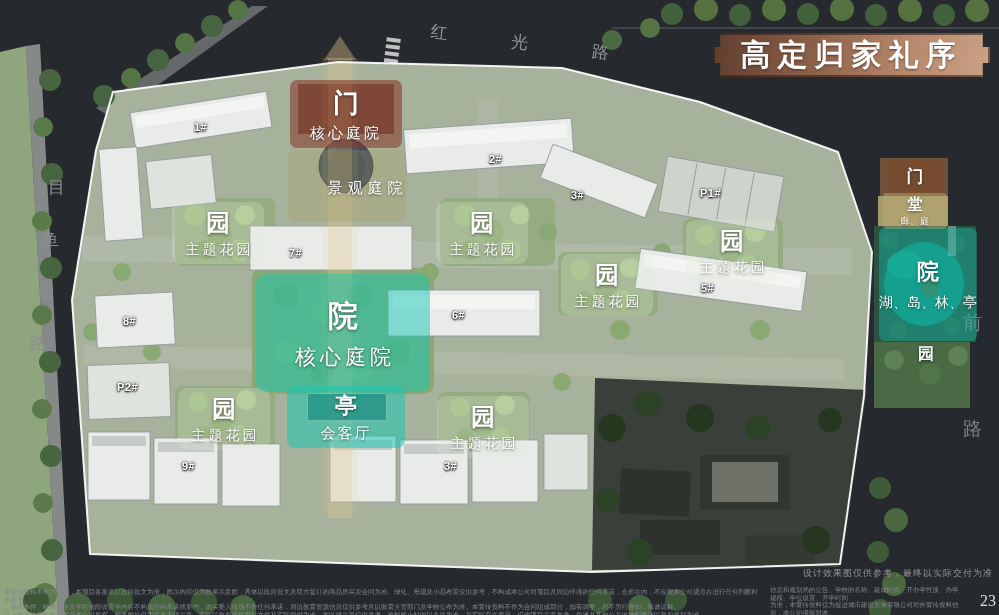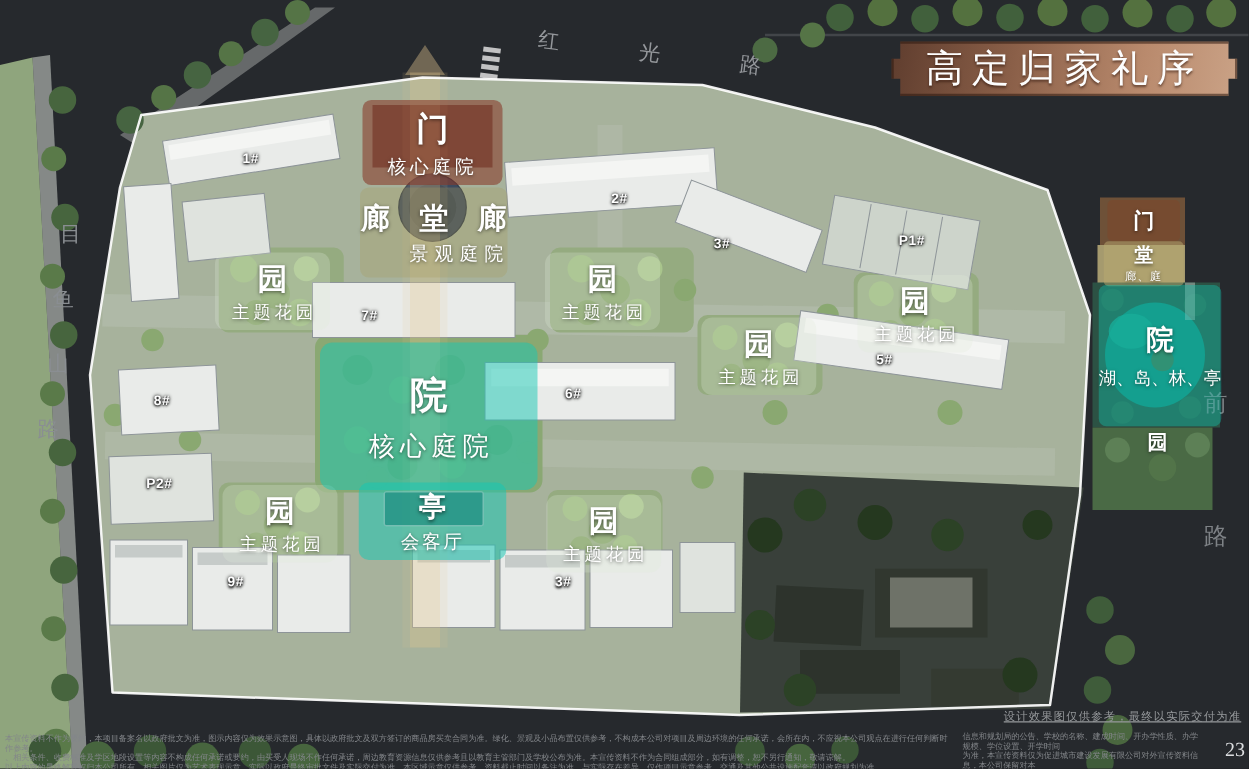--- a/index.html
+++ b/index.html
@@ -5,21 +5,21 @@
   html,body{margin:0;padding:0;background:#1d1f22;}
   .stage{position:relative;width:999px;height:615px;overflow:hidden;background:#26292d;
          font-family:"Liberation Serif","DejaVu Serif",serif;}
   .stage svg{position:absolute;left:0;top:0;}
   .abs{position:absolute;}
   
   .banner{left:713px;top:33px;width:277px;height:44px;display:flex;align-items:center;justify-content:center;
     background:linear-gradient(100deg,#5f3d2e 0%,#8a5f48 35%,#b98a6d 72%,#caa286 100%);
     box-shadow:inset 0 0 0 2px rgba(43,24,15,.55);
     clip-path:polygon(0 32%,2.6% 32%,2.6% 0,97.4% 0,97.4% 32%,100% 32%,100% 68%,97.4% 68%,97.4% 100%,2.6% 100%,2.6% 68%,0 68%);
-    color:#fdfdfd;font-size:30px;font-weight:normal;letter-spacing:7px;text-shadow:0 1px 2px rgba(40,16,8,.6);}
+    color:#fdfdfd;font-size:30px;font-weight:bold;letter-spacing:7px;text-shadow:0 1px 2px rgba(40,16,8,.6);}
   
   .lbl{display:flex;flex-direction:column;align-items:center;justify-content:center;text-align:center;color:#fff;
        text-shadow:0 1px 3px rgba(0,0,0,.55);white-space:nowrap;}
   .lbl .big{font-weight:bold;}
   .box-gate{left:290px;top:80px;width:112px;height:68px;background:rgba(136,56,42,.58);border-radius:7px;}
   .box-gate .big{font-size:26px;}
   .box-gate .sub{font-size:15px;letter-spacing:3px;margin-top:3px;}
   .box-corridor{left:288px;top:150px;width:118px;height:72px;background:rgba(168,156,92,.30);border-radius:7px;}
   .box-corridor .big{font-size:23px;letter-spacing:9px;margin-right:-9px;}
   .box-corridor .sub{font-size:15px;letter-spacing:5px;margin-right:-5px;margin-top:4px;margin-left:36px;}
@@ -45,21 +45,21 @@
   .egarden{left:918px;top:344px;color:#fff;font-size:16px;font-weight:bold;text-shadow:0 1px 3px rgba(0,0,0,.6);}
   
   .road-top{left:432px;top:20px;color:#94979b;font-size:17px;letter-spacing:30px;transform:rotate(7deg);
             transform-origin:left top;white-space:nowrap;}
   .vchar{color:#8a8e92;font-size:17px;}
   .rchar{color:#7e8286;font-size:19px;}
   
   .bno{color:#fff;font-size:11px;font-weight:bold;font-family:"Liberation Sans",sans-serif;
        text-shadow:0 0 3px #000,0 1px 2px #000;letter-spacing:0.5px;}
   
-  .note{right:6px;top:567px;color:#96999c;font-size:9px;letter-spacing:1px;text-decoration:underline;}
+  .note{right:6px;top:567px;color:#96999c;font-size:9px;letter-spacing:1px;}
   .fineprint{color:#83868a;font-size:6.5px;line-height:7.6px;font-family:"Liberation Sans",sans-serif;}
   .fp-left{left:4px;top:588px;width:760px;}
   .fp-right{left:770px;top:586px;width:194px;}
   .page{right:3px;top:592px;color:#dcdee0;font-size:16px;}
 </style>
 </head>
 <body>
 
 <div class="stage">
 
@@ -296,21 +296,20 @@
   <span class="abs vchar" style="left:38px;top:280px;">山</span>
   <span class="abs vchar" style="left:30px;top:332px;">路</span>
   <span class="abs rchar" style="left:963px;top:310px;">前</span>
   <span class="abs rchar" style="left:963px;top:416px;">路</span>
 
   <div class="abs lbl box-gate">
     <span class="big">门</span>
     <span class="sub">核心庭院</span>
   </div>
   <div class="abs lbl box-corridor">
-    <span class="big">廊 堂 廊</span>
     <span class="sub">景观庭院</span>
   </div>
 
   <div class="abs lbl box-garden" style="left:172px;top:202px;">
     <span class="big">园</span>
     <span class="sub">主题花园</span>
   </div>
   <div class="abs lbl box-garden" style="left:436px;top:202px;">
     <span class="big">园</span>
     <span class="sub">主题花园</span>
@@ -351,21 +350,21 @@
   </div>
   <div class="abs lbl box-ecourt">
     <span class="big">院</span>
     <span class="sub">湖、岛、林、亭</span>
   </div>
   <span class="abs egarden">园</span>
 
   <span class="abs bno" style="left:194px;top:121px;">1#</span>
   <span class="abs bno" style="left:489px;top:153px;">2#</span>
   <span class="abs bno" style="left:571px;top:189px;">3#</span>
-  <span class="abs bno" style="left:719px;top:187px;">P1#</span>
+  <span class="abs bno" style="left:700px;top:187px;">P1#</span>
   <span class="abs bno" style="left:701px;top:282px;">5#</span>
   <span class="abs bno" style="left:452px;top:309px;">6#</span>
   <span class="abs bno" style="left:289px;top:247px;">7#</span>
   <span class="abs bno" style="left:123px;top:315px;">8#</span>
   <span class="abs bno" style="left:117px;top:381px;">P2#</span>
   <span class="abs bno" style="left:182px;top:460px;">9#</span>
   <span class="abs bno" style="left:444px;top:460px;">3#</span>
 
   <div class="abs note">设计效果图仅供参考，最终以实际交付为准</div>
   <div class="abs fineprint fp-left">

